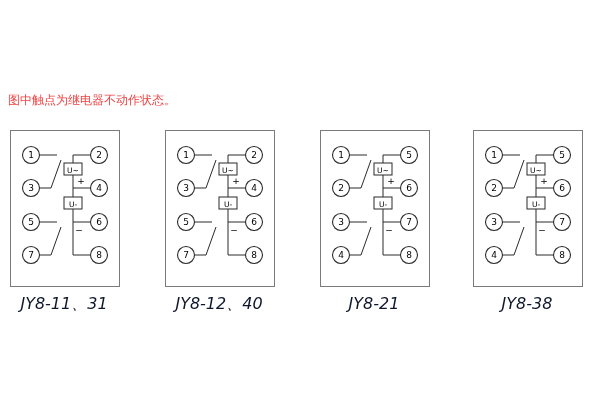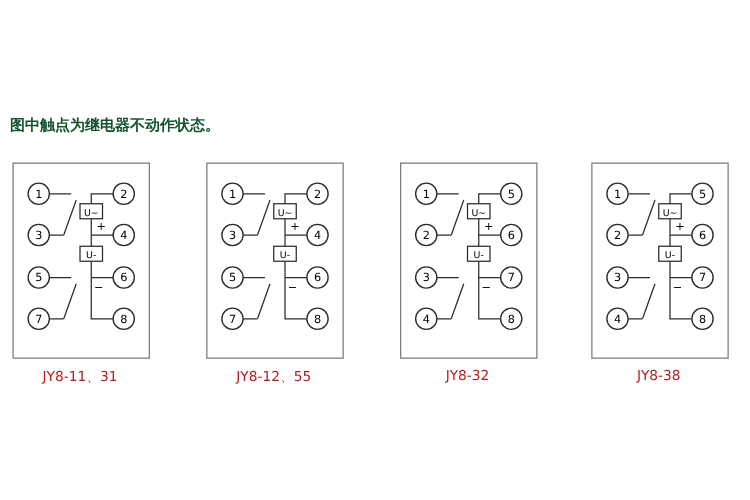--- a/index.html
+++ b/index.html
@@ -1,23 +1,23 @@
 <!DOCTYPE html>
 <html><head>
 <meta charset="utf-8">
 <style>
   html,body{
     margin:0;padding:0;background:#fff;
     font-family:"DejaVu Sans","Liberation Sans",sans-serif;
   }
   .screen{position:relative;width:600px;height:400px;background:#fff;overflow:hidden;}
-  .caption{position:absolute;left:8px;top:92px;font-size:12px;color:#14532d;white-space:nowrap;font-weight:bold;}
+  .caption{position:absolute;left:8px;top:92px;font-size:12px;color:#ef4444;white-space:nowrap;}
   .panel{position:absolute;top:130px;width:108px;}
   .panel svg{display:block;width:108px;height:155px;border:1px solid #7a7a7a;background:#fff;}
-  .plabel{margin-top:7px;text-align:center;font-size:11px;color:#b91c1c;white-space:nowrap;}
+  .plabel{margin-top:7px;text-align:center;font-size:16px;color:#0f172a;white-space:nowrap;font-style:italic;}
   svg line, svg polyline{stroke:#2b2b2b;stroke-width:1;fill:none;}
   svg rect{stroke:#2b2b2b;stroke-width:1;fill:#fff;}
   svg circle{stroke:#2b2b2b;stroke-width:1.1;fill:#fff;}
   svg text{fill:#000;stroke:none;font-family:"DejaVu Sans","Liberation Sans",sans-serif;}
 </style>
 </head>
 <body>
 
 <div class="screen">
   <div class="caption">图中触点为继电器不动作状态。</div>
@@ -86,21 +86,21 @@
         <text x="20" y="127.2" font-size="9" text-anchor="middle">7</text>
         <circle cx="88" cy="24" r="8.5"></circle>
         <text x="88" y="27.2" font-size="9" text-anchor="middle">2</text>
         <circle cx="88" cy="57" r="8.5"></circle>
         <text x="88" y="60.2" font-size="9" text-anchor="middle">4</text>
         <circle cx="88" cy="91" r="8.5"></circle>
         <text x="88" y="94.2" font-size="9" text-anchor="middle">6</text>
         <circle cx="88" cy="124" r="8.5"></circle>
         <text x="88" y="127.2" font-size="9" text-anchor="middle">8</text>
       </svg>
-    <div class="plabel">JY8-12、55</div>
+    <div class="plabel">JY8-12、40</div>
   </div>
 
   <div class="panel" style="left:320px">
     <svg viewBox="0 0 108 155">
         <polyline points="79.5,24 62,24 62,124 79.5,124"></polyline>
         <line x1="62" y1="57" x2="79.5" y2="57"></line>
         <line x1="62" y1="91" x2="79.5" y2="91"></line>
         <line x1="28.5" y1="24" x2="46" y2="24"></line>
         <line x1="28.5" y1="57" x2="40" y2="57"></line>
         <line x1="40" y1="57" x2="50" y2="29"></line>
@@ -123,21 +123,21 @@
         <text x="20" y="127.2" font-size="9" text-anchor="middle">4</text>
         <circle cx="88" cy="24" r="8.5"></circle>
         <text x="88" y="27.2" font-size="9" text-anchor="middle">5</text>
         <circle cx="88" cy="57" r="8.5"></circle>
         <text x="88" y="60.2" font-size="9" text-anchor="middle">6</text>
         <circle cx="88" cy="91" r="8.5"></circle>
         <text x="88" y="94.2" font-size="9" text-anchor="middle">7</text>
         <circle cx="88" cy="124" r="8.5"></circle>
         <text x="88" y="127.2" font-size="9" text-anchor="middle">8</text>
       </svg>
-    <div class="plabel">JY8-32</div>
+    <div class="plabel">JY8-21</div>
   </div>
 
   <div class="panel" style="left:473px">
     <svg viewBox="0 0 108 155">
         <polyline points="79.5,24 62,24 62,124 79.5,124"></polyline>
         <line x1="62" y1="57" x2="79.5" y2="57"></line>
         <line x1="62" y1="91" x2="79.5" y2="91"></line>
         <line x1="28.5" y1="24" x2="46" y2="24"></line>
         <line x1="28.5" y1="57" x2="40" y2="57"></line>
         <line x1="40" y1="57" x2="50" y2="29"></line>

